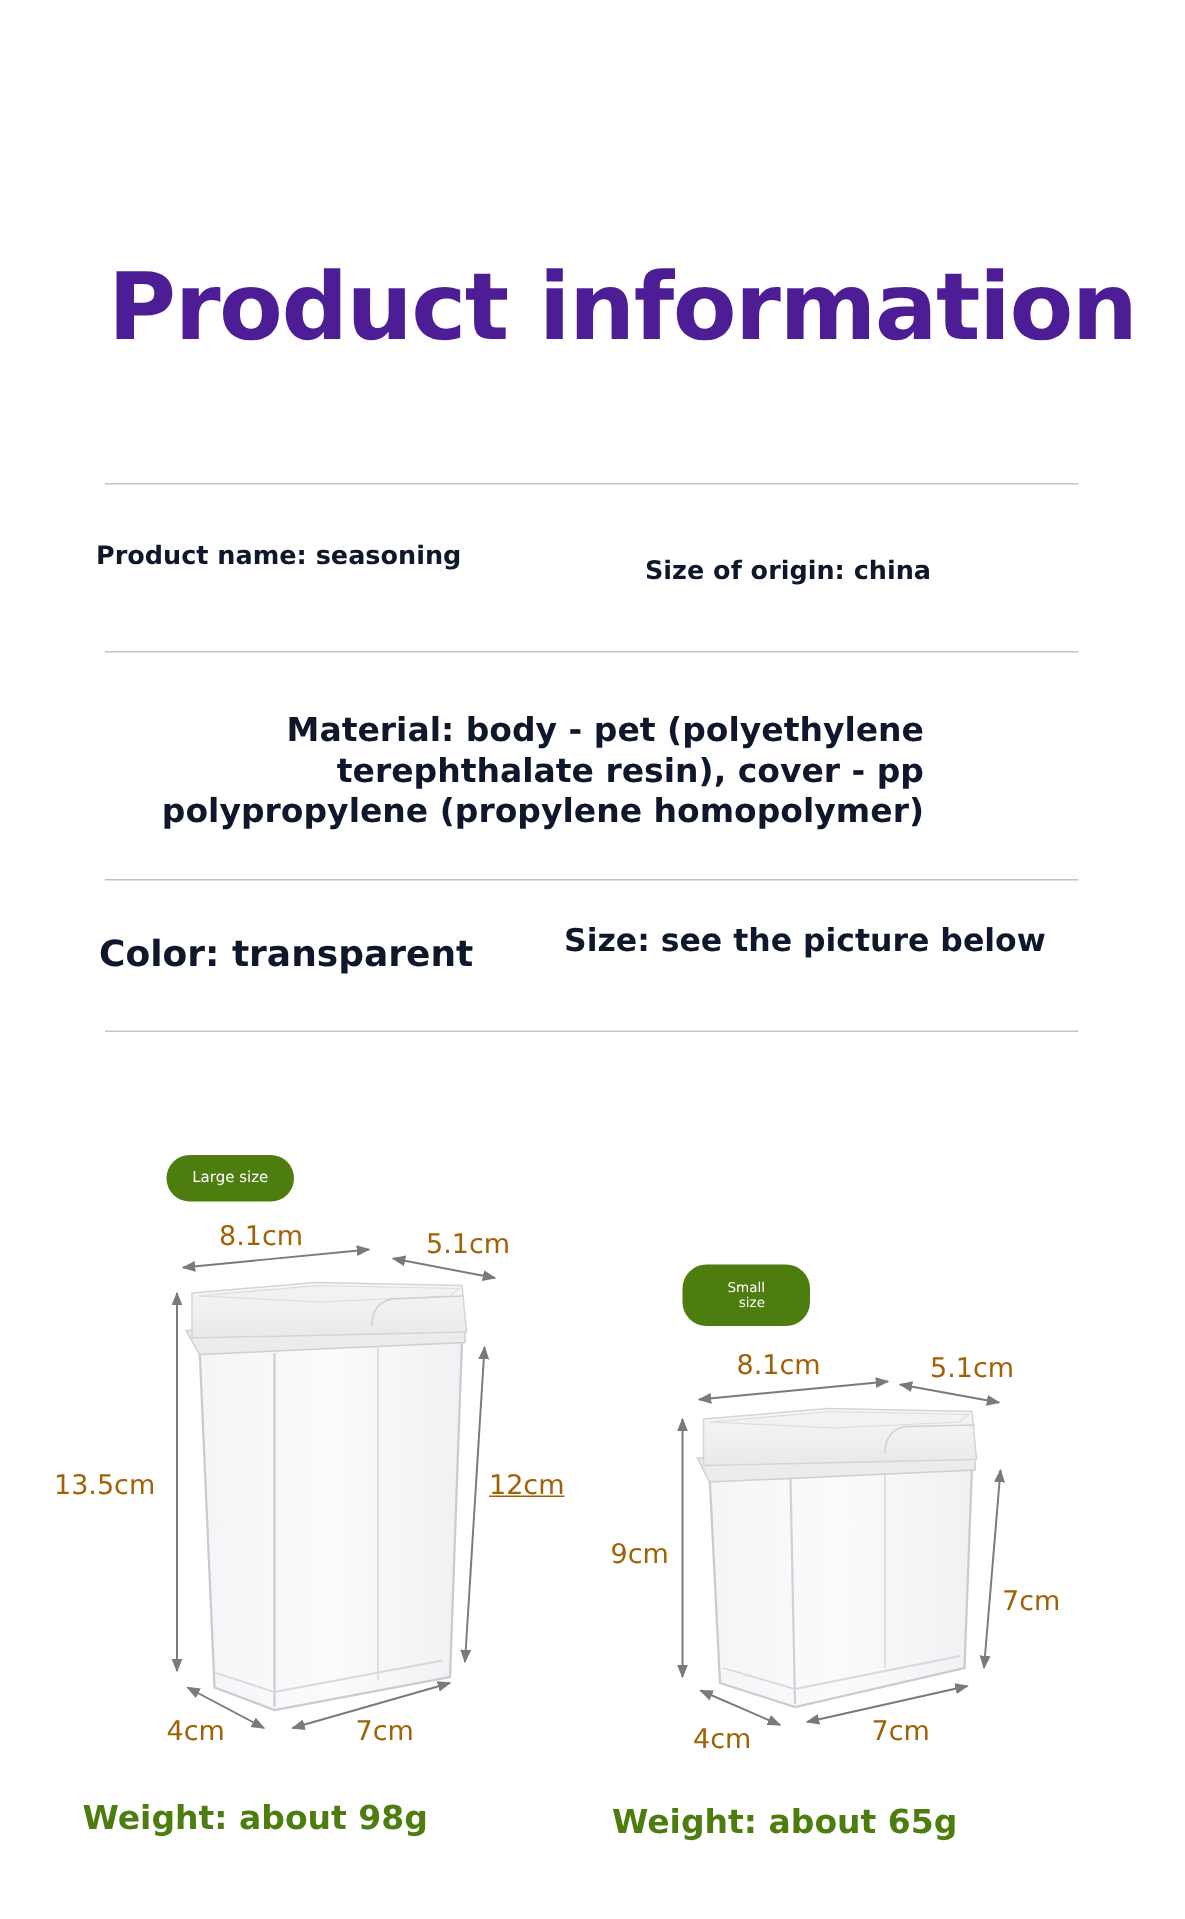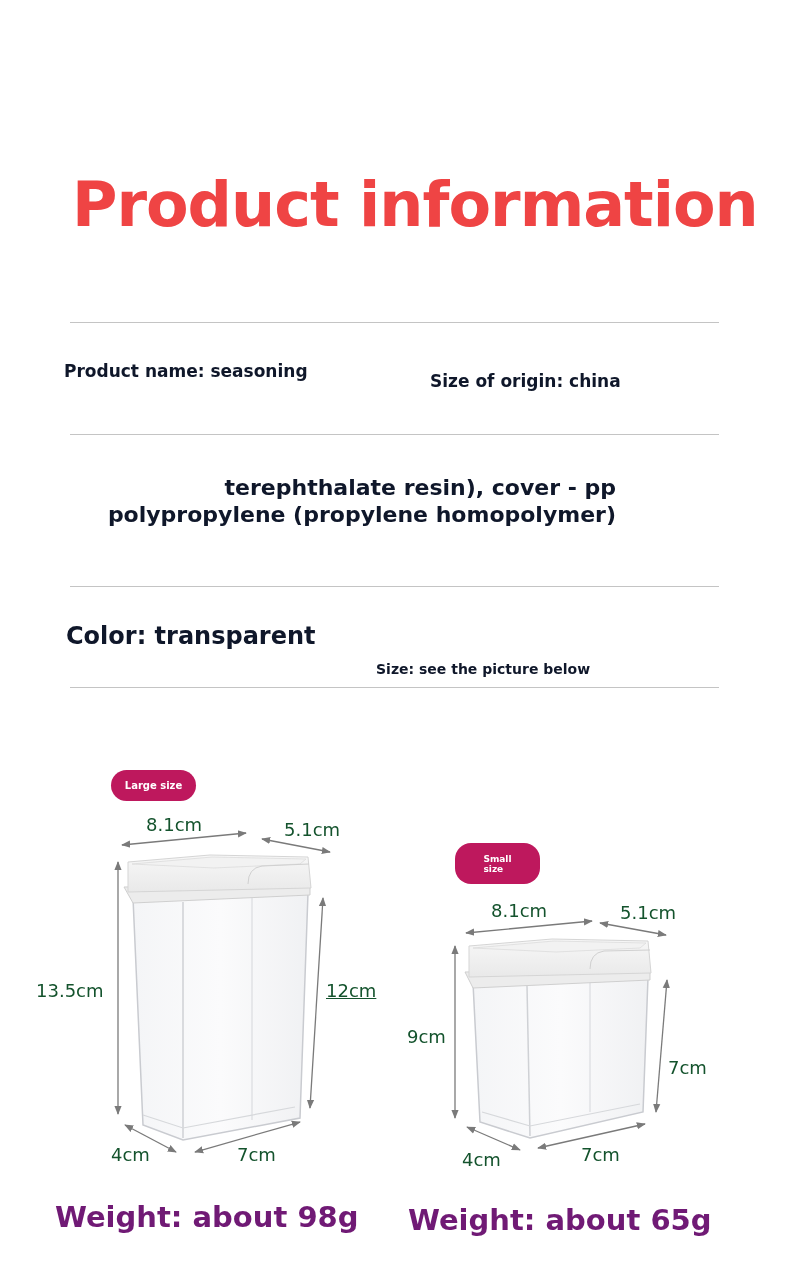--- a/index.html
+++ b/index.html
@@ -1,47 +1,48 @@
 <!DOCTYPE html>
 <html><head>
 <meta charset="utf-8">
 <style>
   html, body { margin: 0; padding: 0; background: #ffffff; }
   body { width: 790px; height: 1279px; position: relative; overflow: hidden; font-family: "DejaVu Sans", sans-serif; color: #111; }
   .abs { position: absolute; }
-  .title { left: 72px; top: 168px; font-size: 62px; font-weight: bold; letter-spacing: -1px; color: #ef4444; white-space: nowrap; }
+  .title { left: 72px; top: 168px; font-size: 62px; font-weight: bold; letter-spacing: -1px; color: #4c1d95; white-space: nowrap; }
   .rule { left: 70px; width: 649px; height: 1px; background: #c4c4c4; }
   .info { font-weight: bold; color: #0f172a; white-space: nowrap; }
   .small-info { font-size: 17px; line-height: 19px; }
   .mat { left: 60px; width: 556px; top: 474px; font-size: 22px; line-height: 27px; text-align: right; font-weight: bold; }
   .color { left: 66px; top: 622px; font-size: 24px; }
-  .size { left: 376px; top: 661px; font-size: 14px; }
-  .badge { background: #be185d; color: #fff; font-weight: bold; border-radius: 16px; display: flex; align-items: center; justify-content: center; text-align: left; }
+  .size { left: 376px; top: 615px; font-size: 21px; }
+  .badge { background: #4d7c0f; color: #fff; font-weight: normal; border-radius: 16px; display: flex; align-items: center; justify-content: center; text-align: right; }
   .badge-large { left: 111px; top: 770px; width: 85px; height: 31px; font-size: 10px; }
   .badge-small { left: 455px; top: 843px; width: 85px; height: 41px; font-size: 9px; line-height: 10px; }
-  .dim { font-size: 18px; color: #14532d; white-space: nowrap; font-family: "DejaVu Sans", sans-serif; }
-  .weight { font-size: 29px; font-weight: bold; white-space: nowrap; color: #701a75; }
+  .dim { font-size: 18px; color: #a16207; white-space: nowrap; font-family: "DejaVu Sans", sans-serif; }
+  .weight { font-size: 22px; font-weight: bold; white-space: nowrap; color: #4d7c0f; }
   svg { position: absolute; left: 0; top: 0; }
 </style>
 </head>
 <body>
 
 <div class="abs title">Product information</div>
 
 <div class="abs rule" style="top:322px"></div>
 
 <div class="abs info small-info" style="left:64px; top:362px;">
   <div>Product name: seasoning</div>
 </div>
 
 <div class="abs info small-info" style="left:430px; top:372px;">Size of origin: china</div>
 
 <div class="abs rule" style="top:434px"></div>
 
 <div class="abs mat info">
+  <div>Material: body - pet (polyethylene</div>
   <div>terephthalate resin), cover - pp</div>
   <div>polypropylene (propylene homopolymer)</div>
 </div>
 
 <div class="abs rule" style="top:586px"></div>
 
 <div class="abs info color">Color: transparent</div>
 <div class="abs info size">Size: see the picture below</div>
 
 <div class="abs rule" style="top:687px"></div>

